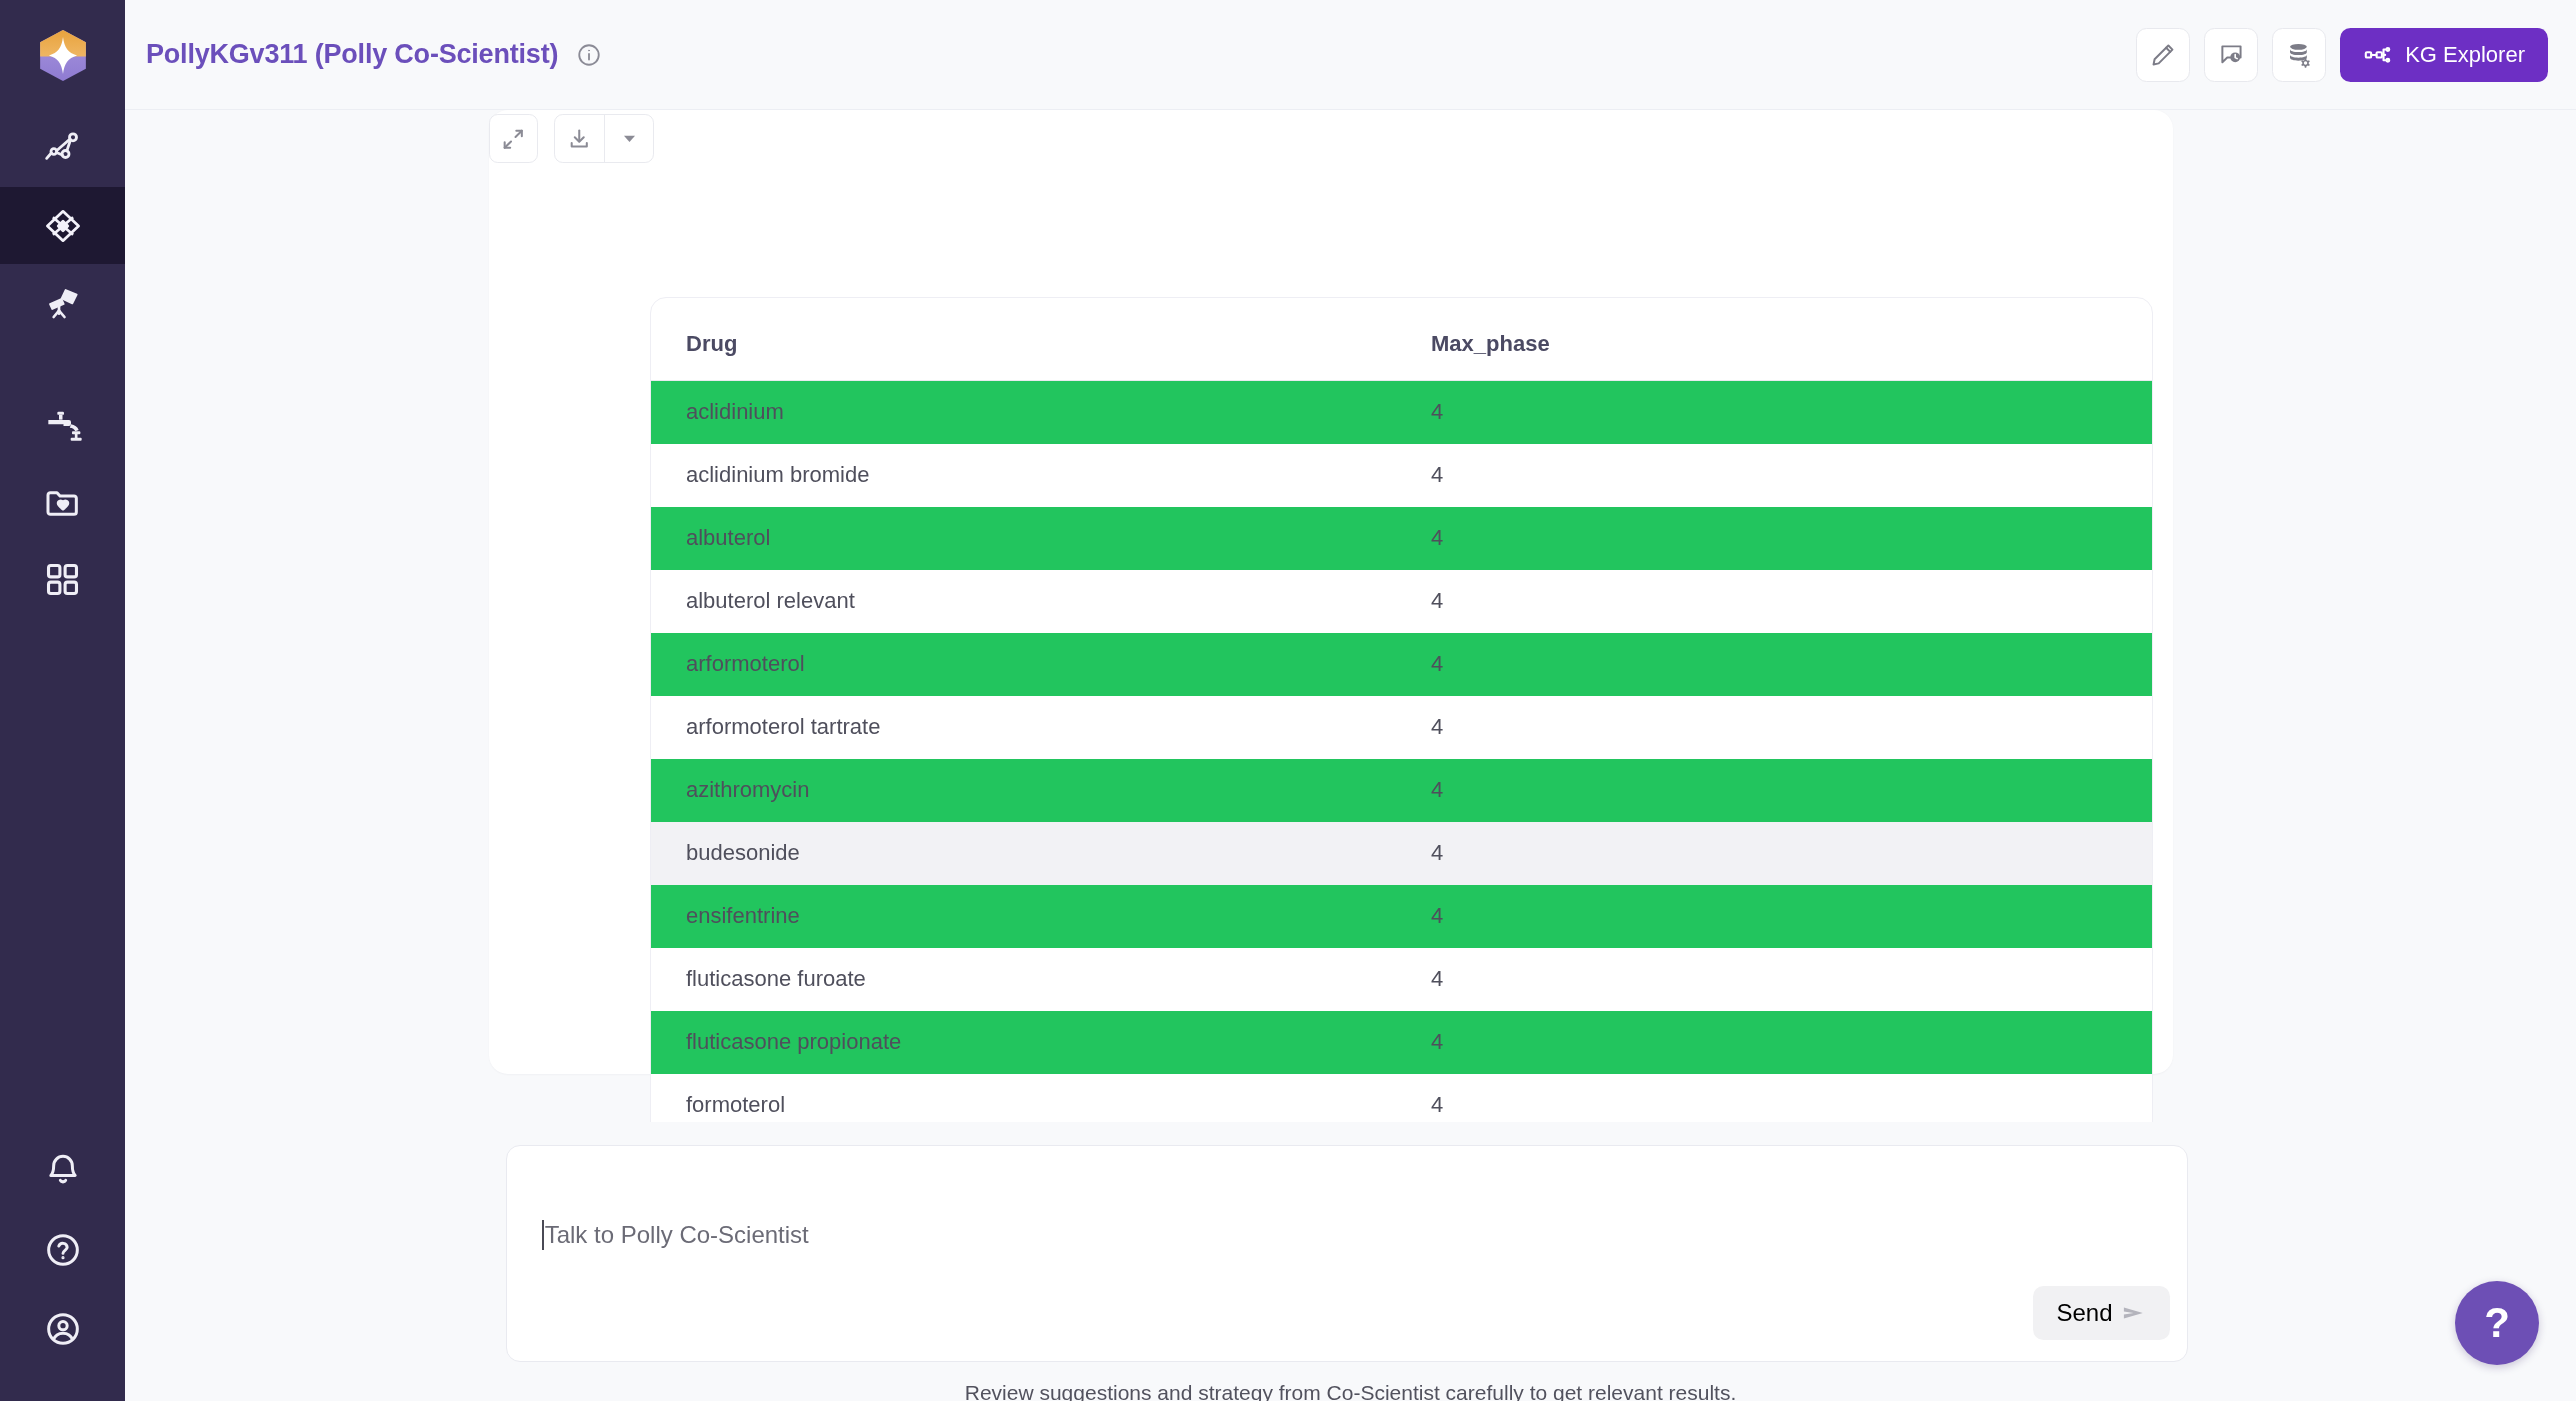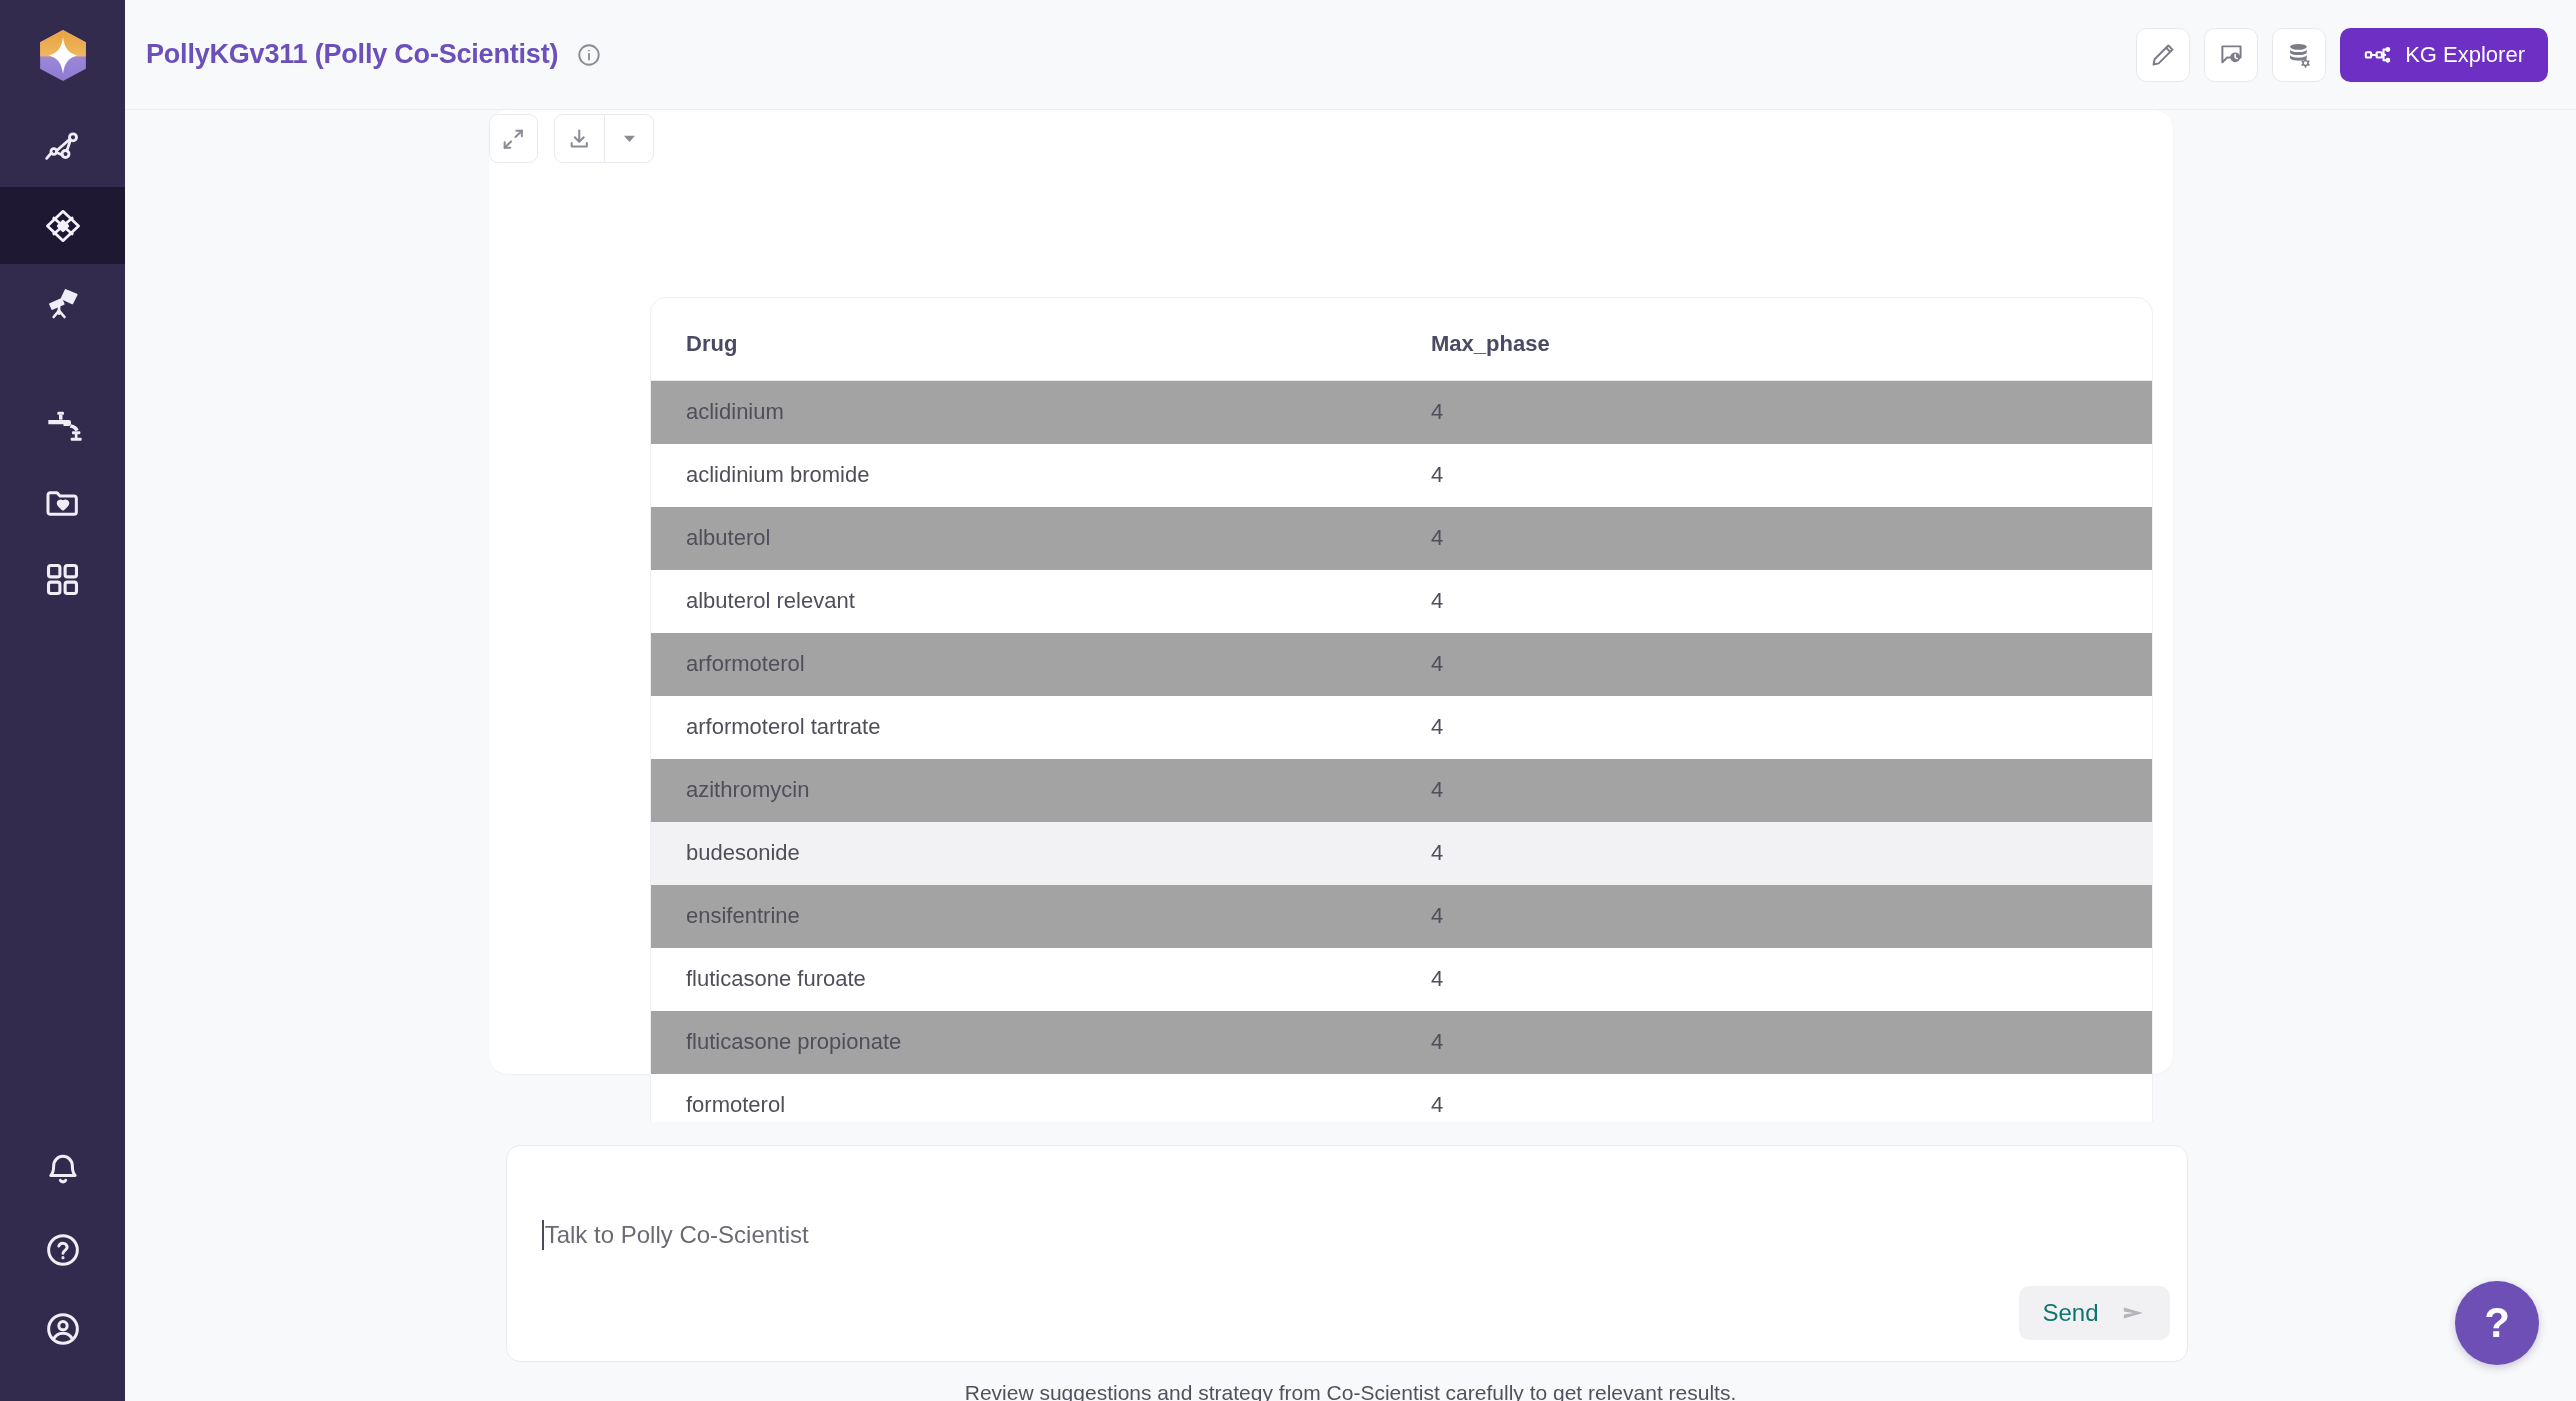--- a/index.html
+++ b/index.html
@@ -171,21 +171,21 @@
   }
   table.data td {
     font-size: 22px;
     color: #4f4f5c;
     padding: 0 0 0 35px;
     height: 63px;
     vertical-align: middle;
   }
   table.data col.c1 { width: 745px; }
   table.data col.c2 { width: auto; }
-  table.data tbody tr.zebra td { background: #a3a3a3; }
+  table.data tbody tr.zebra td { background: #22c55e; }
   table.data tbody tr.hover td { background: #f2f2f5; }
 
   
   .composer-wrap {
     position: absolute;
     left: 0; bottom: 0;
     width: 2451px;
     height: 280px;
     background: #f8f9fb;
   }
@@ -213,24 +213,24 @@
     margin-right: 0.9px;
   }
   .send-btn {
     position: absolute;
     right: 17.5px; bottom: 21px;
     height: 54px;
     padding: 0 23px;
     background: #f1f1f3;
     border: none;
     border-radius: 10.5px;
-    color: #0f766e;
+    color: #000000;
     font-size: 24px;
     display: flex; align-items: center;
-    gap: 20px;
+    gap: 6px;
     cursor: default;
     font-family: "Liberation Sans", sans-serif;
   }
   .disclaimer {
     position: absolute;
     left: 0; top: 259px;
     width: 2451px;
     text-align: center;
     font-size: 21px;
     color: #52525e;

